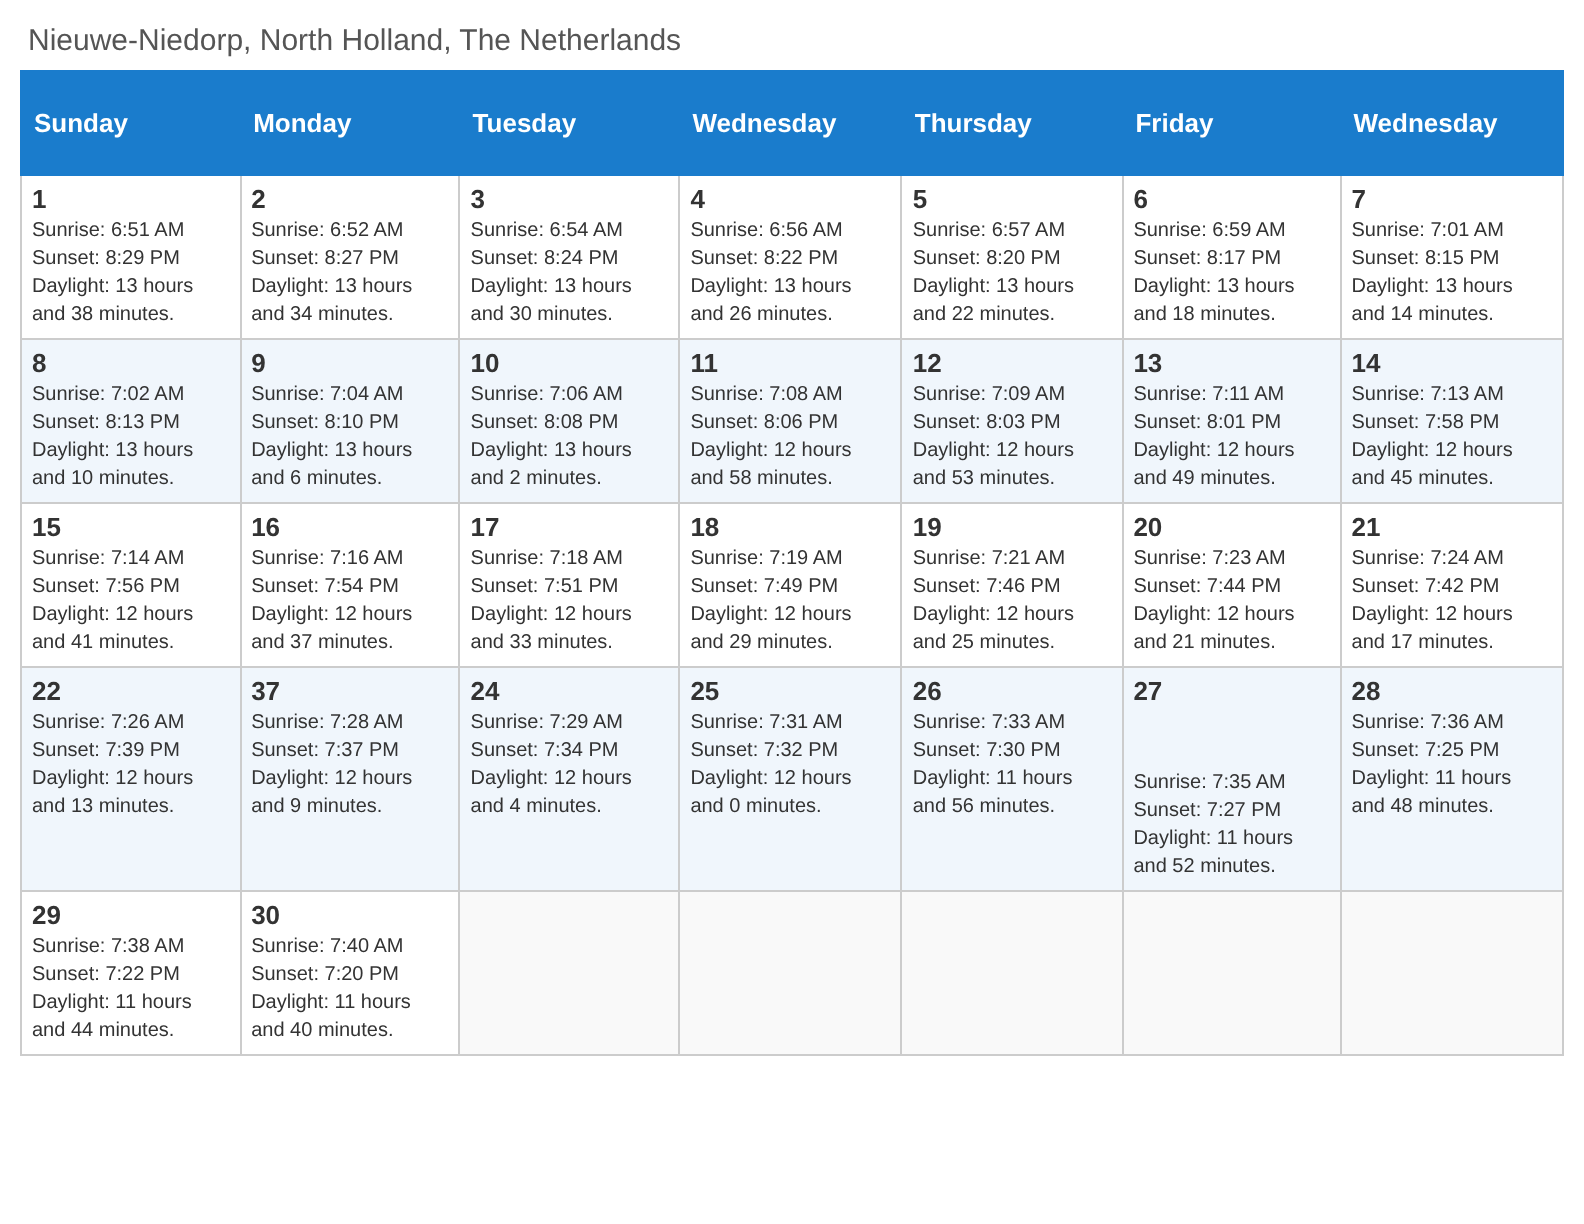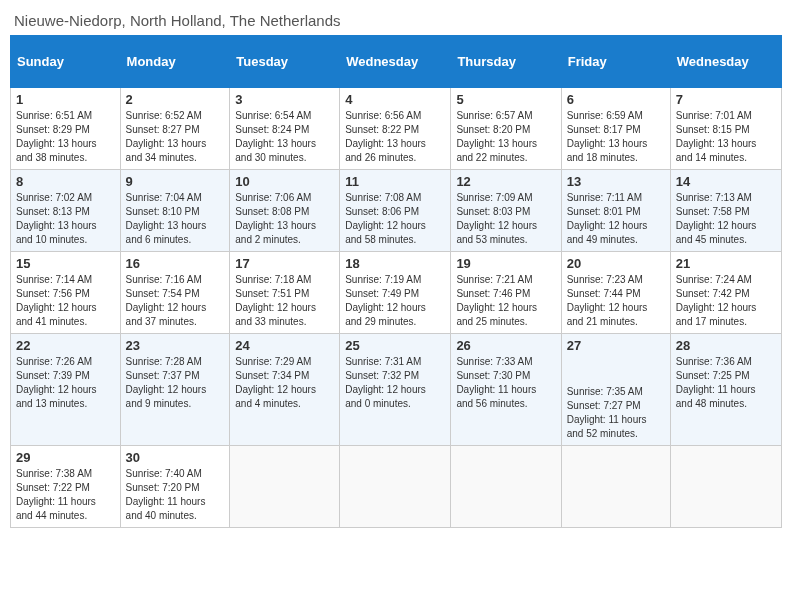--- a/index.html
+++ b/index.html
@@ -270,21 +270,21 @@
       </tr>
       <tr>
         <td>
           <span class="day-num">22</span>
           <div class="day-info" style="white-space: pre-line;">Sunrise: 7:26 AM
 Sunset: 7:39 PM
 Daylight: 12 hours
 and 13 minutes.</div>
         </td>
         <td>
-          <span class="day-num">23</span>
+          <span class="day-num">37</span>
           <div class="day-info" style="white-space: pre-line;">Sunrise: 7:28 AM
 Sunset: 7:37 PM
 Daylight: 12 hours
 and 9 minutes.</div>
         </td>
         <td>
           <span class="day-num">24</span>
           <div class="day-info" style="white-space: pre-line;">Sunrise: 7:29 AM
 Sunset: 7:34 PM
 Daylight: 12 hours

